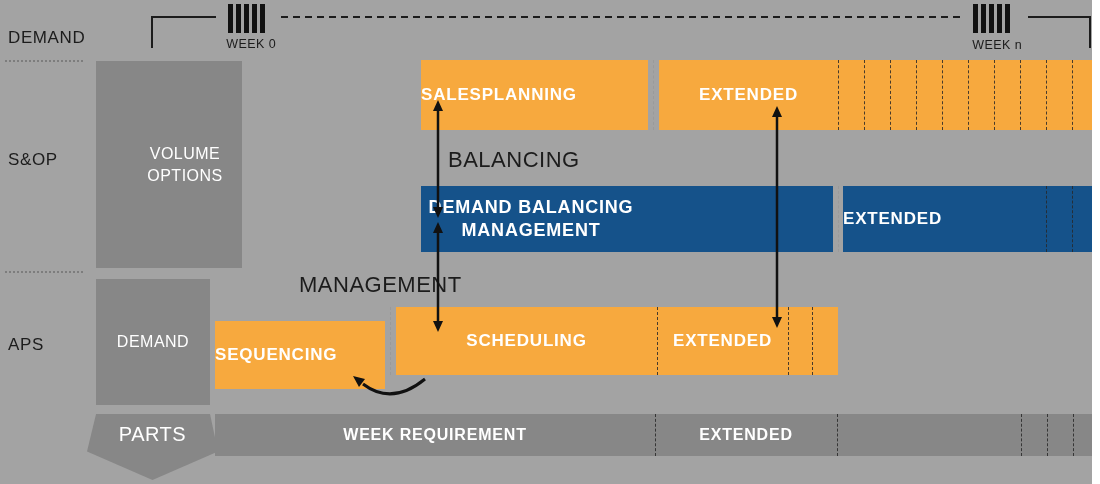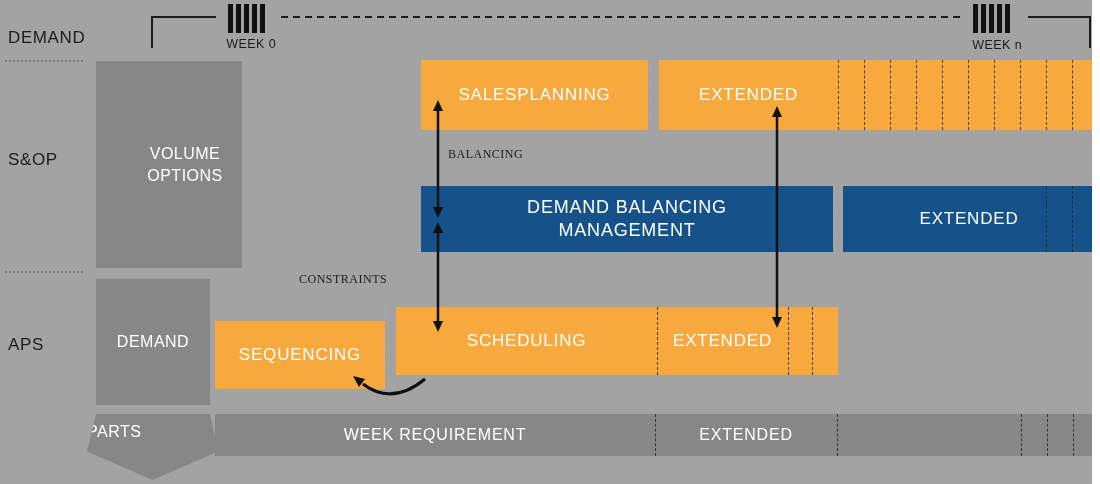--- a/index.html
+++ b/index.html
@@ -20,40 +20,40 @@
     position:absolute;left:96px;width:114px;background:var(--c-gray,#878787);
     display:flex;align-items:center;justify-content:center;text-align:center;
     color:var(--c-bar-text,#fff);font-size:16px;letter-spacing:.5px;line-height:1.35;
   }
   #volume-options-box{top:61px;height:207px;padding-left:32px;}
   #orders-box{top:279px;height:126px;}
   #parts-shape{
     position:absolute;left:87px;top:414px;width:131px;height:66px;
     background:var(--c-gray,#878787);
     clip-path:polygon(6.9% 0,93.9% 0,100% 57%,50% 100%,0% 57%);
-    color:var(--c-bar-text,#fff);font-size:16px;letter-spacing:.5px;
+    color:var(--c-bar-text,#fff);font-size:20px;letter-spacing:.5px;text-align:center;
   }
   #parts-shape span{position:absolute;left:0;right:0;top:9px;}
   .bar{
     position:absolute;overflow:hidden;color:var(--c-bar-text,#fff);
     font-size:17px;letter-spacing:.8px;
-    display:flex;align-items:center;justify-content:center;text-align:center;
+    display:flex;align-items:center;justify-content:flex-start;text-align:center;font-weight:bold;
   }
   .orange{background:var(--c-orange,#F7A93E);}
   .blue{background:var(--c-blue,#15528A);}
   .graybar{background:var(--c-gray,#878787);}
   .seg-label{
     position:absolute;top:0;bottom:0;display:flex;align-items:center;
     justify-content:center;text-align:center;
   }
   .vdash{position:absolute;top:0;bottom:0;width:0;border-left:1px dashed rgba(40,40,40,.85);}
   .gapdash{position:absolute;width:0;border-left:1px dashed #9a9a9a;}
   .note{
-    position:absolute;font-size:12px;color:var(--c-text-dark,#1c1c1c);
-    letter-spacing:.5px;white-space:nowrap;font-family:Liberation Serif, serif;
+    position:absolute;font-size:22px;color:var(--c-text-dark,#1c1c1c);
+    letter-spacing:.5px;white-space:nowrap;
   }
   #overlay{position:absolute;left:0;top:0;pointer-events:none;z-index:6;}
   #overlay .stroke{fill:none;stroke:#1c1c1c;stroke-width:2px;}
   #overlay .dash{stroke-dasharray:7 5;}
   #overlay .tick{fill:#111;}
   #overlay .aline{stroke:#111;stroke-width:2.5px;}
   #overlay .ahead{fill:#111;}
   #overlay .curve{fill:none;stroke:#111;stroke-width:3px;}
 </style>
 </head>
@@ -124,21 +124,21 @@
     <span class="seg-label" style="left:0;width:440px">WEEK REQUIREMENT</span>
     <span class="seg-label" style="left:440px;width:182px">EXTENDED</span>
     <i class="vdash" style="left:440px"></i>
     <i class="vdash" style="left:622px"></i>
     <i class="vdash" style="left:806px"></i>
     <i class="vdash" style="left:832px"></i>
     <i class="vdash" style="left:858px"></i>
   </div>
 
   <div class="note" style="left:448px;top:147px">BALANCING</div>
-  <div class="note" style="left:299px;top:272px">CONSTRAINTS</div>
+  <div class="note" style="left:299px;top:272px">MANAGEMENT</div>
 
   <svg id="overlay" width="1100" height="484" viewBox="0 0 1100 484">
     <g>
       <polyline class="stroke" points="152,48 152,17 216,17"></polyline>
     </g>
     <g>
       <line class="stroke dash" x1="281" y1="17" x2="960" y2="17"></line>
     </g>
     <g>
       <polyline class="stroke" points="1028,17 1090,17 1090,48"></polyline>

